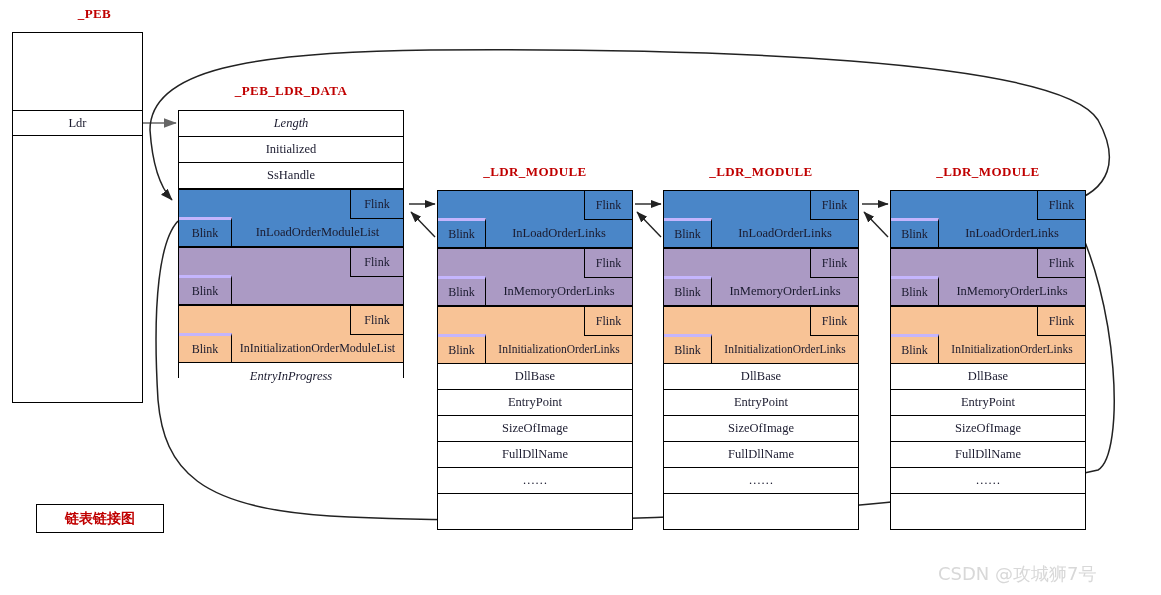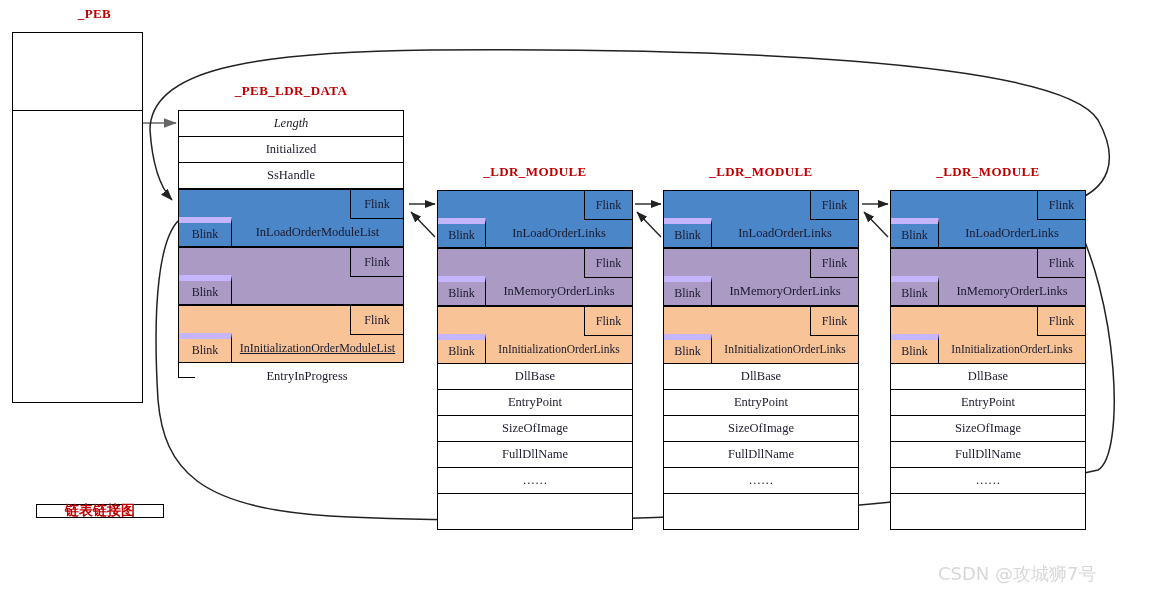--- a/index.html
+++ b/index.html
@@ -31,21 +31,21 @@
   
   .entry{position:absolute;box-sizing:border-box;border:1px solid #000;}
   .entry .flink{
     position:absolute;right:0;top:0;box-sizing:border-box;
     border-left:1px solid #000;border-bottom:1px solid #000;
     display:flex;align-items:center;justify-content:center;
     font-size:12px;color:#1a1a2e;margin-left:12px;
   }
   .entry .blink{
     position:absolute;left:0;bottom:0;box-sizing:border-box;
-    border-right:1px solid #000;border-top:6px solid #c4b5fd;
+    border-right:1px solid #000;border-top:3px solid #c4b5fd;
     display:flex;align-items:center;justify-content:center;
     font-size:12px;color:#1a1a2e;
   }
   .entry .ename{
     position:absolute;left:0;right:0;bottom:0;height:50%;
     display:flex;align-items:center;justify-content:center;
     font-size:12.5px;color:#1a1a2e;pointer-events:none;margin-top:28px;
   }
   .entry.blue{background:#4a86c8;}
   .entry.purple{background:#ab9ac4;}
@@ -99,20 +99,21 @@
 
     <line x1="409" y1="204" x2="435" y2="204" stroke="#222" stroke-width="1.4" marker-end="url(#ah)"></line>
 
     <line x1="435" y1="237" x2="411" y2="212" stroke="#222" stroke-width="1.4" marker-end="url(#ah)"></line>
   </svg>
 
   <div class="struct-title" style="left:29px;top:6px;width:131px;">_PEB</div>
 
   <div class="box" style="left:12px;top:32px;width:131px;height:371px;">
     <div class="row" style="left:0;top:0;width:129px;height:78px;"></div>
+    <div class="row" style="left:0;top:78px;width:129px;height:25px;">Ldr</div>
     <div class="row last" style="left:0;top:103px;width:129px;height:266px;"></div>
   </div>
 
   <div class="struct-title" style="left:178px;top:83px;width:226px;">_PEB_LDR_DATA</div>
 
   <div class="box" style="left:178px;top:110px;width:226px;height:268px;">
 
     <div class="row" style="left:0;top:0;width:224px;height:26px;font-style:italic;">Length</div>
     <div class="row" style="left:0;top:26px;width:224px;height:26px;">Initialized</div>
     <div class="row" style="left:0;top:52px;width:224px;height:26px;">SsHandle</div>
@@ -124,24 +125,24 @@
     </div>
 
     <div class="entry purple" style="left:-1px;top:136px;width:226px;height:58px;">
       <div class="flink" style="width:53px;height:29px;">Flink</div>
       <div class="blink" style="width:53px;height:29px;">Blink</div>
     </div>
 
     <div class="entry orange" style="left:-1px;top:194px;width:226px;height:58px;">
       <div class="flink" style="width:53px;height:29px;">Flink</div>
       <div class="blink" style="width:53px;height:29px;">Blink</div>
-      <div class="ename" style="left:53px;right:0;font-size:12px;text-decoration:underline;">InInitializationOrderModuleList</div>
-    </div>
-
-    <div class="row last" style="left:16px;top:252px;width:224px;height:26px;">EntryInProgress</div>
+      <div class="ename" style="left:53px;right:0;font-size:12px;">InInitializationOrderModuleList</div>
+    </div>
+
+    <div class="row last" style="left:0;top:252px;width:224px;height:26px;font-style:italic;">EntryInProgress</div>
   </div>
 
   <div class="struct-title" style="left:437px;top:164px;width:196px;">_LDR_MODULE</div>
 
   <div class="box" style="left:437px;top:190px;width:196px;height:340px;">
 
     <div class="entry blue" style="left:-1px;top:-1px;width:196px;height:58px;">
       <div class="flink" style="width:48px;height:29px;">Flink</div>
       <div class="blink" style="width:48px;height:29px;">Blink</div>
       <div class="ename" style="left:48px;right:0;">InLoadOrderLinks</div>
@@ -220,17 +221,17 @@
     </div>
 
     <div class="row" style="left:0;top:173px;width:194px;height:26px;">DllBase</div>
     <div class="row" style="left:0;top:199px;width:194px;height:26px;">EntryPoint</div>
     <div class="row" style="left:0;top:225px;width:194px;height:26px;">SizeOfImage</div>
     <div class="row" style="left:0;top:251px;width:194px;height:26px;">FullDllName</div>
     <div class="row" style="left:0;top:277px;width:194px;height:26px;">……</div>
     <div class="row last" style="left:0;top:303px;width:194px;height:35px;"></div>
   </div>
 
-  <div class="legend" style="left:36px;top:504px;width:128px;height:14px;">链表链接图</div>
+  <div class="legend" style="left:36px;top:504px;width:128px;height:29px;">链表链接图</div>
 
   <div class="watermark" style="left:938px;top:562px;">CSDN @攻城狮7号</div>
 
 </div>
 
 </body></html>

